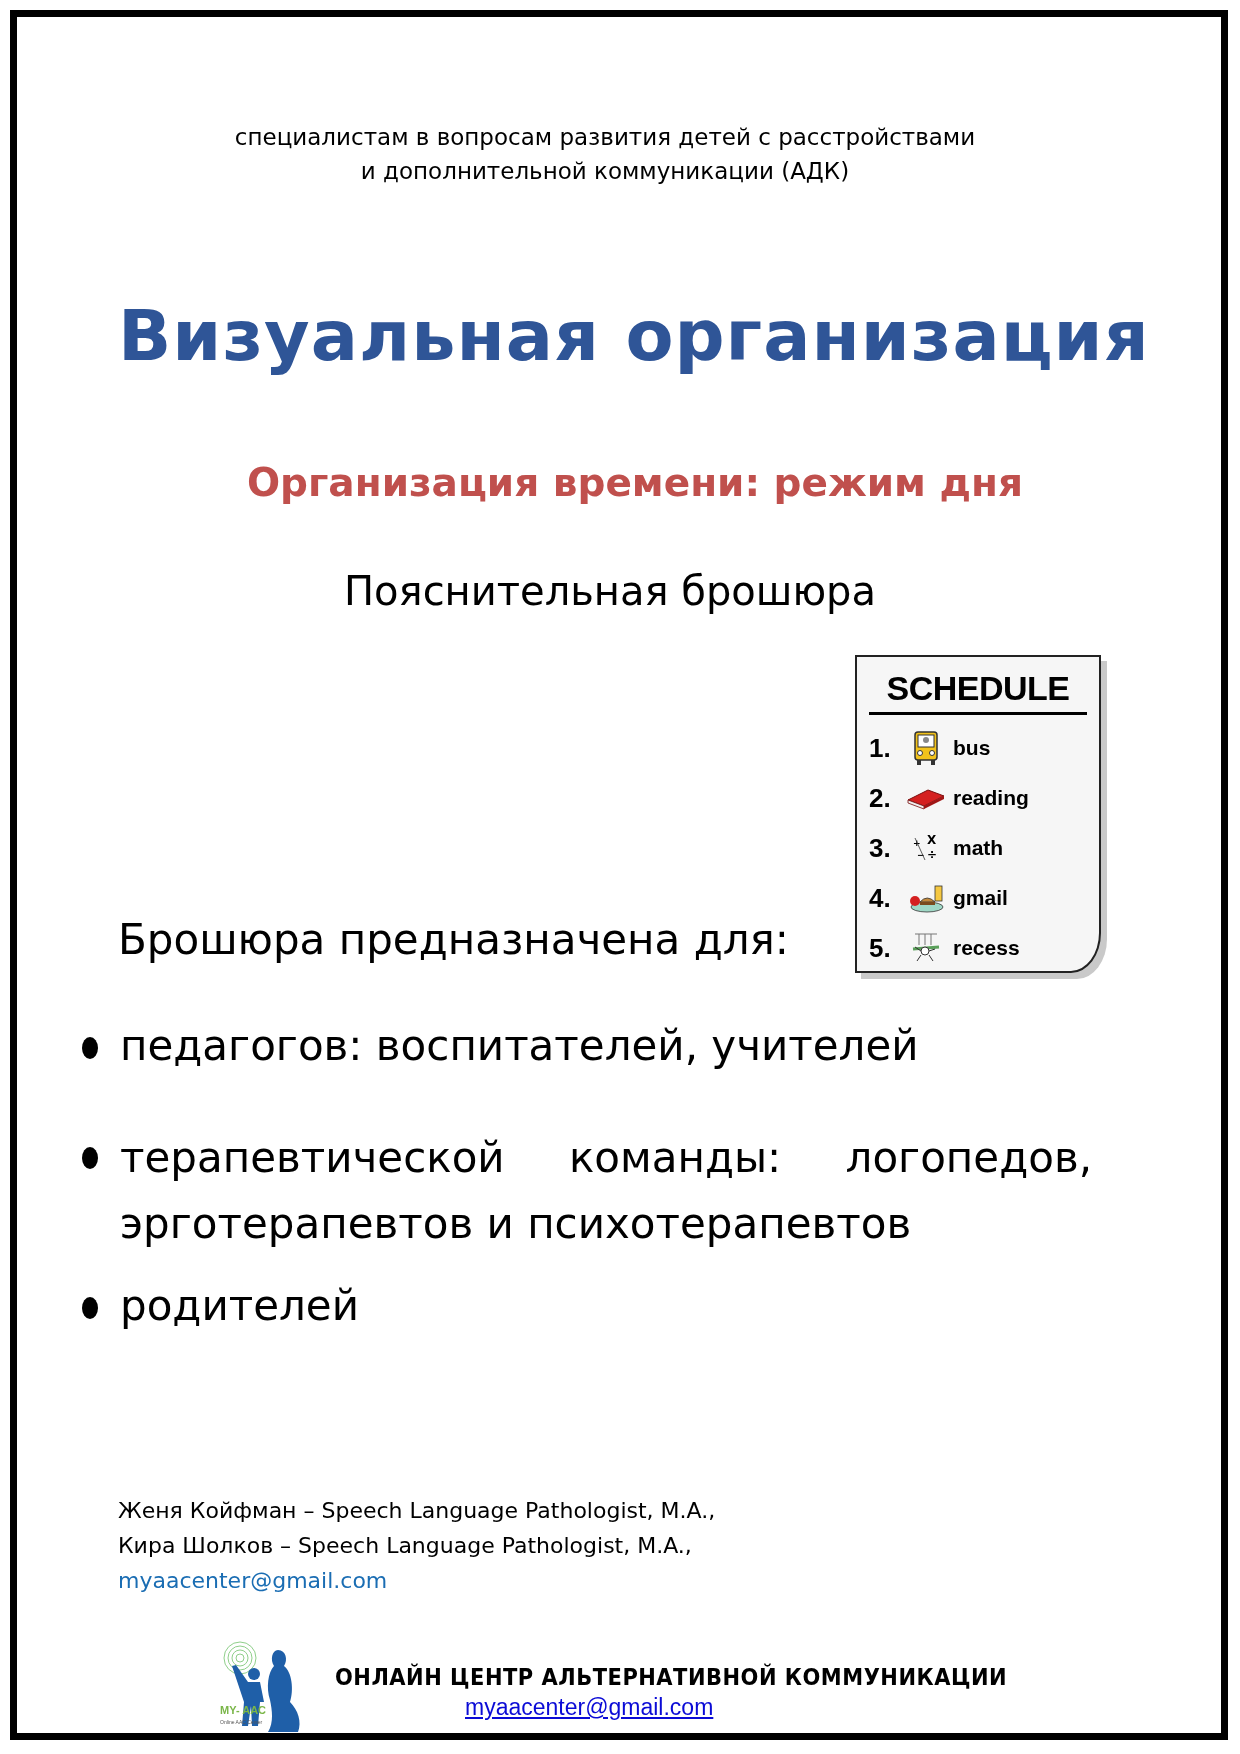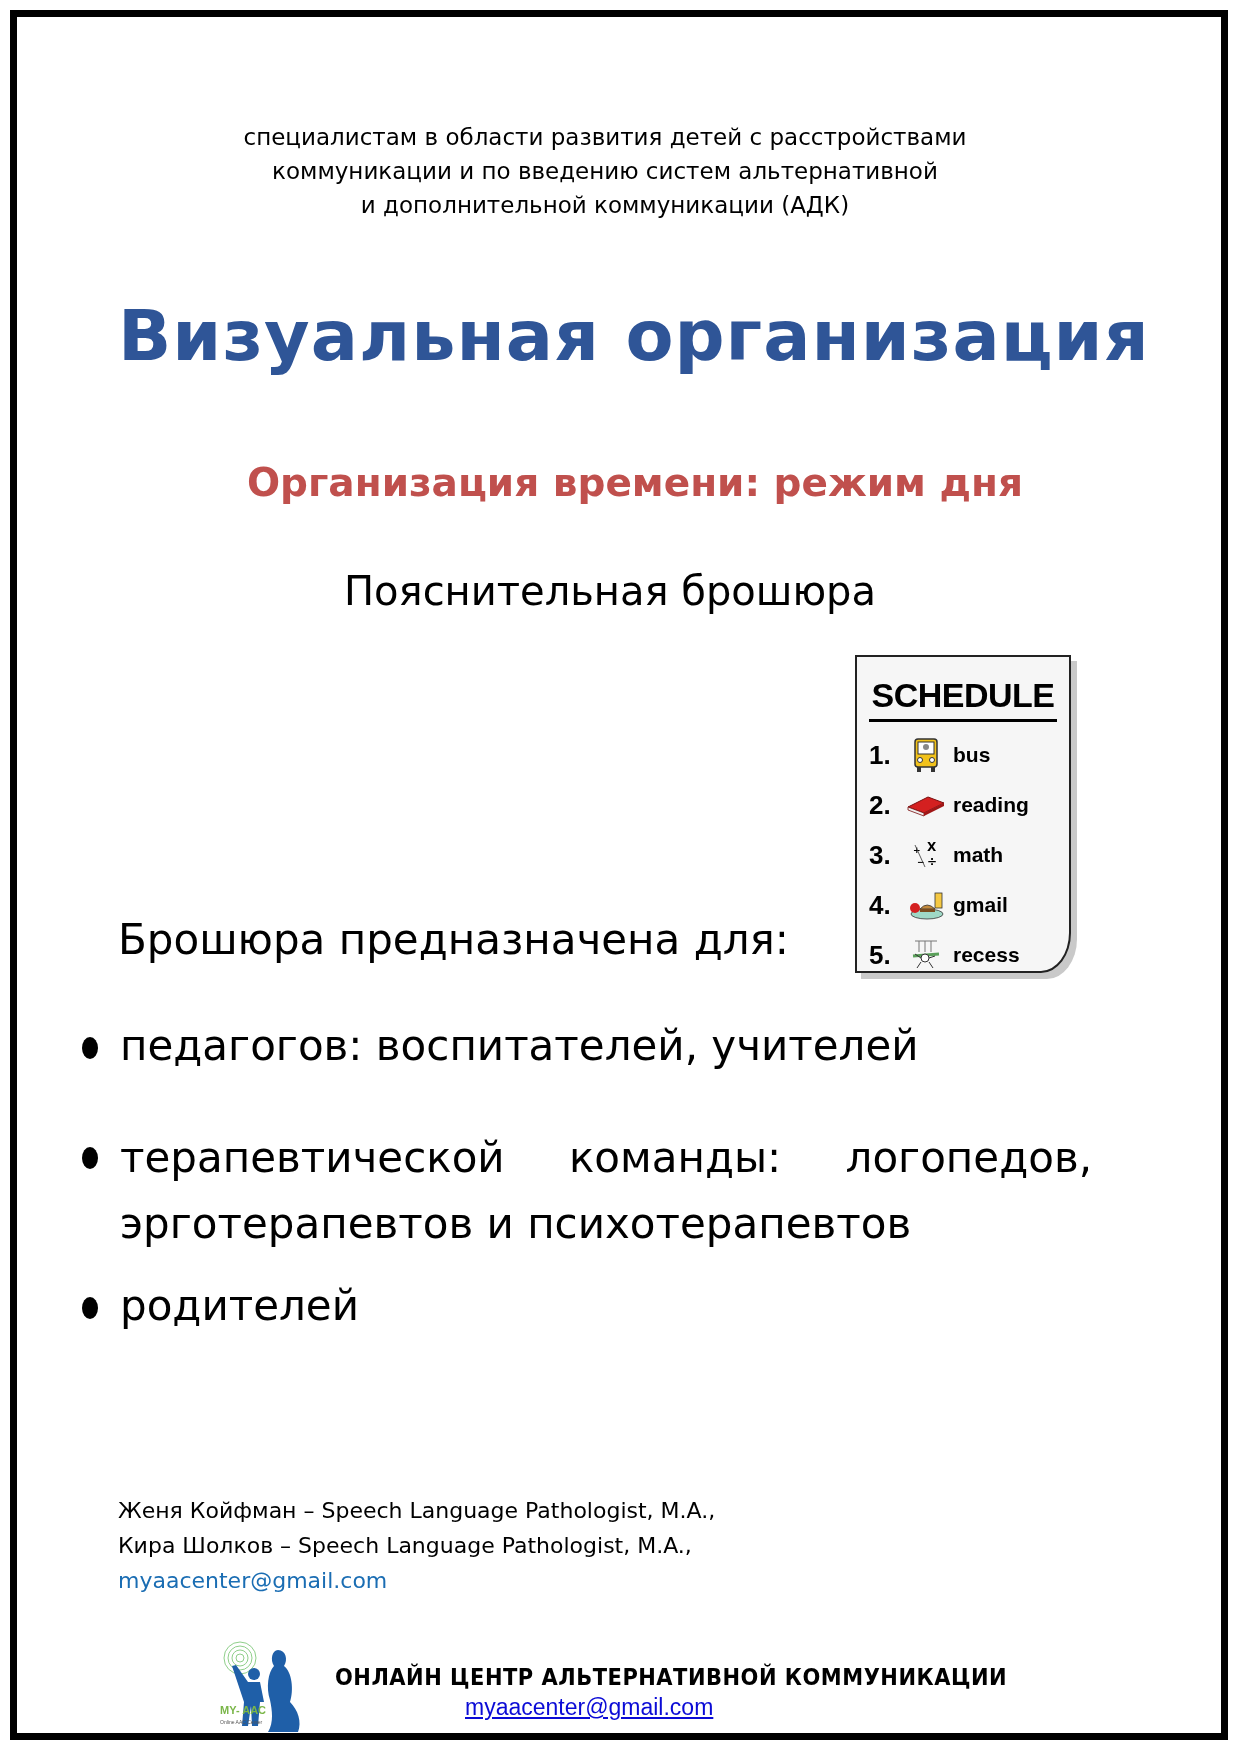--- a/index.html
+++ b/index.html
@@ -14,38 +14,37 @@
   .audience-heading { left: 118px; top: 915px; font-size: 42px; white-space: nowrap; }
   .audience-list { left: 82px; top: 1015px; width: 1010px; list-style: none; margin: 0; padding: 0; font-size: 42px; }
   .audience-list li { position: relative; padding-left: 38px; }
   .audience-list li .bullet { position: absolute; left: 0; top: 22px; width: 16px; height: 22px; border-radius: 50%; background: #000; }
   .item1 { height: 110px; line-height: 62px; }
   .item2 { height: 150px; line-height: 66px; text-align: justify; text-align-last: left; }
   .item2 .line1 { display: flex; justify-content: space-between; }
   .item3 { line-height: 62px; }
   .authors { left: 118px; top: 1465px; font-size: 22px; line-height: 35px; margin-top: 28px; }
   .authors .email { color: #1a6db3; }
-  .schedule-card { left: 855px; top: 655px; width: 216px; height: 318px; background: #f6f6f6; border: 2px solid #222; box-sizing: border-box; border-bottom-right-radius: 30px 40px; box-shadow: 6px 6px 0 #c9c9c9; padding: 19px 12px; }
+  .schedule-card { left: 855px; top: 655px; width: 246px; height: 318px; background: #f6f6f6; border: 2px solid #222; box-sizing: border-box; border-bottom-right-radius: 30px 40px; box-shadow: 6px 6px 0 #c9c9c9; padding: 12px 12px; }
   .schedule-title { font-family: "Liberation Sans", sans-serif; font-weight: bold; font-size: 34px; letter-spacing: -0.5px; text-align: center; border-bottom: 3px solid #000; padding-bottom: 4px; margin-bottom: 8px; }
   .schedule-row { display: flex; align-items: center; height: 50px; font-family: "Liberation Sans", sans-serif; font-weight: bold; }
   .schedule-row .num { width: 36px; font-size: 26px; }
   .schedule-row .ico { width: 42px; height: 38px; display: flex; align-items: center; justify-content: center; }
   .schedule-row .label { font-size: 21px; margin-left: 6px; }
   .footer-logo { left: 218px; top: 1640px; width: 95px; height: 95px; }
   .footer-org { left: 335px; top: 1665px; font-family: "DejaVu Sans", sans-serif; font-weight: bold; font-size: 21px; letter-spacing: 0.5px; white-space: nowrap; transform: scaleY(1.1); }
   .footer-email { left: 465px; top: 1694px; font-family: "Liberation Sans", sans-serif; font-size: 23px; color: #0b0bd6; text-decoration: underline; }
 </style>
 </head>
 <body>
 
 <div class="page-border"></div>
 
 <div class="abs intro">
-  <div>специалистам в области развития детей с расстройствами</div>
-  <div>коммуникации и по введению систем альтернативной</div>
+  <div>специалистам в вопросам развития детей с расстройствами</div>
   <div>и дополнительной коммуникации (АДК)</div>
 </div>
 
 <div class="abs main-title">Визуальная организация</div>
 
 <div class="abs subtitle">
   <span class="subtitle-inner">Организация времени: режим дня</span>
 </div>
 
 <div class="abs brochure-type">Пояснительная брошюра</div>

